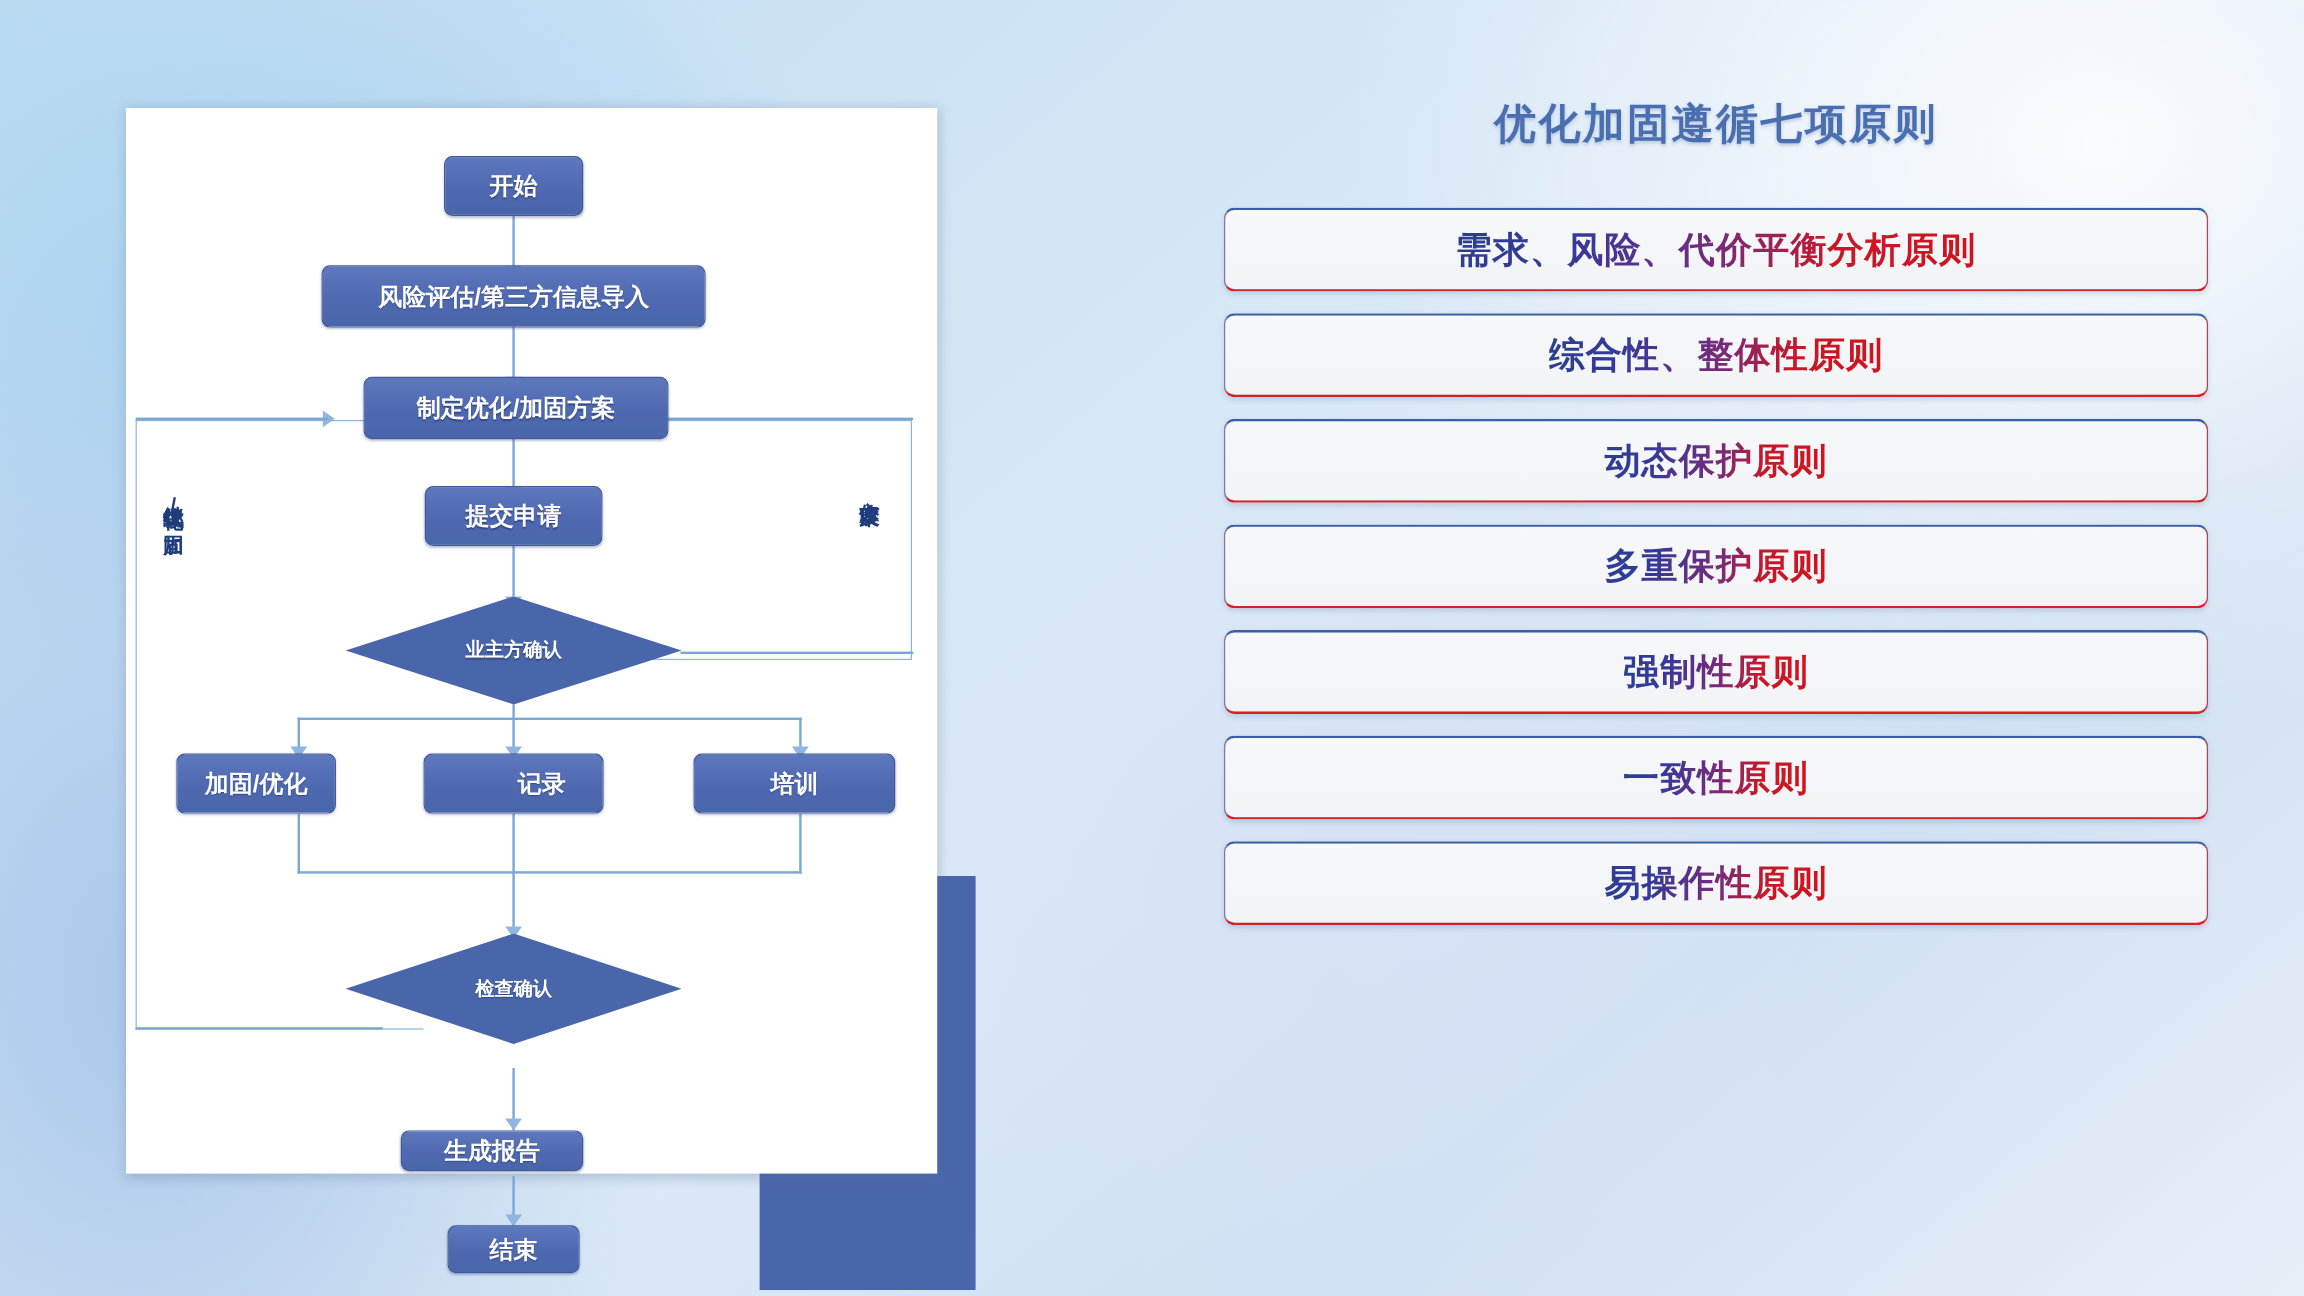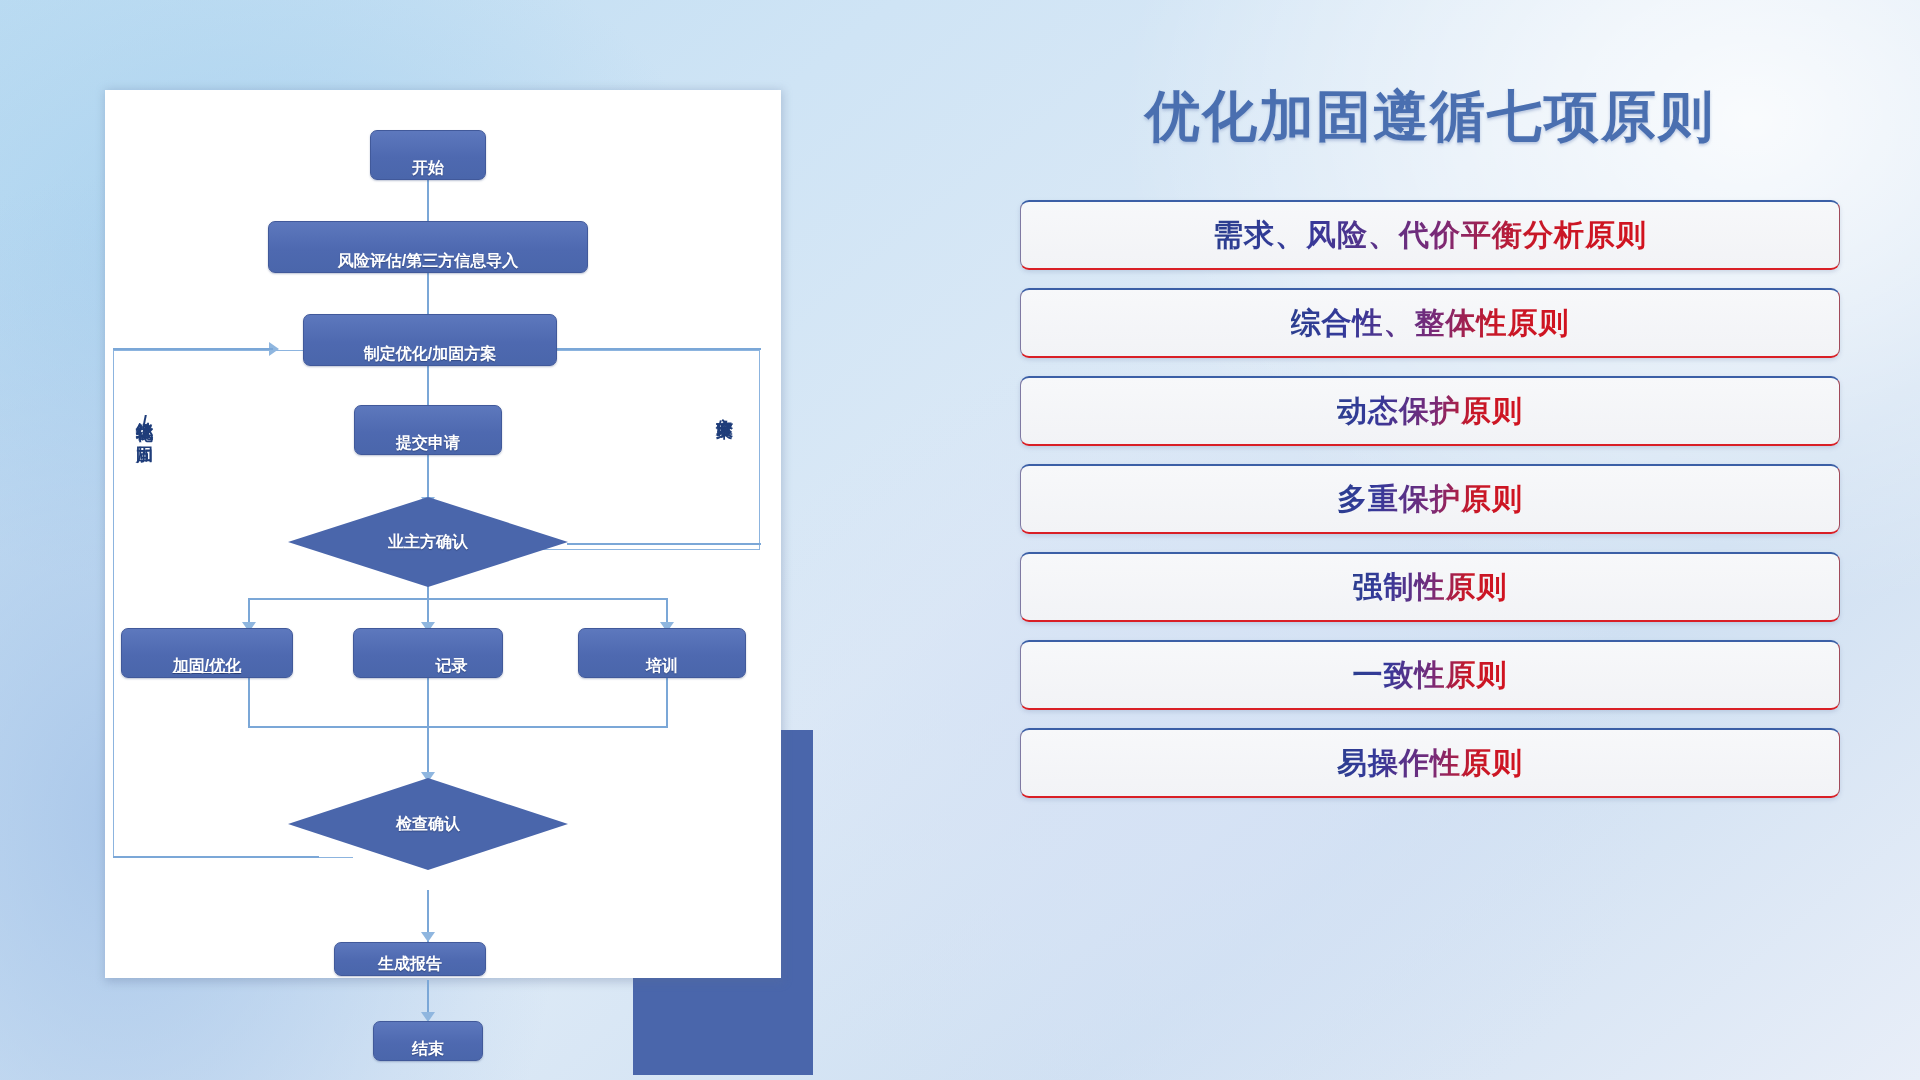--- a/index.html
+++ b/index.html
@@ -29,22 +29,22 @@
   .flow-card{
     position:absolute; left:0; top:0; width:676px; height:888px;
     background:#ffffff; z-index:3;
   }
 
   
   .node{
     position:absolute; z-index:6;
     background:linear-gradient(180deg,#5d78bd 0%,#4e69b0 55%,#4a66ab 100%);
     border:1px solid #41599a; border-radius:7px;
-    color:#fff; font-weight:bold; font-size:16px;
-    display:flex; align-items:flex-end; justify-content:center;
+    color:#fff; font-weight:bold; font-size:20px;
+    display:flex; align-items:center; justify-content:center;
     text-shadow:0 1px 1px rgba(25,40,85,.45);
     box-shadow:0 1px 2px rgba(60,80,130,.35);
     white-space:nowrap;
   }
   .diamond{
     position:absolute; z-index:6;
     display:flex; align-items:center; justify-content:center;
     color:#fff; font-weight:bold; font-size:16px;
     text-shadow:0 1px 1px rgba(25,40,85,.45);
     white-space:nowrap;
@@ -79,21 +79,21 @@
   .vlabel{
     position:absolute; z-index:7; color:#1f3d7a;
     font-size:17px; font-weight:bold; line-height:1.12;
     writing-mode:vertical-rl; text-orientation:upright;
     letter-spacing:1px;
   }
 
   
   #right-panel{ position:absolute; left:1020px; top:80px; width:820px; height:930px; }
   .panel-title{
-    font-size:55px; font-weight:bold; color:#4a6fb0;
+    font-size:35px; font-weight:bold; color:#4a6fb0;
     text-align:center; letter-spacing:2px;
     text-shadow:0 2px 3px rgba(140,160,200,.55);
     margin-bottom:46px;
   }
   .principle{
     position:relative;
     height:70px; margin-bottom:18px;
     background:linear-gradient(180deg,#f7f8fa 0%,#f2f3f6 100%);
     border-radius:9px;
     border-top:2px solid #3b5fa6;
@@ -180,21 +180,21 @@
   </div>
 
   <div class="node" style="left:249px; top:315px; width:148px; height:50px;">
     <span>提交申请</span>
   </div>
 
   <div class="diamond" style="left:183px; top:407px; width:280px; height:90px;">
     <span>业主方确认</span>
   </div>
 
-  <div class="node" style="left:16px; top:538px; width:172px; height:50px;text-decoration:underline;">
+  <div class="node" style="left:42px; top:538px; width:133px; height:50px;">
     <span>加固/优化</span>
   </div>
 
   <div class="node" style="left:248px; top:538px; width:150px; height:50px;padding-left:47px;">
     <span>记录</span>
   </div>
 
   <div class="node" style="left:473px; top:538px; width:168px; height:50px;">
     <span>培训</span>
   </div>

